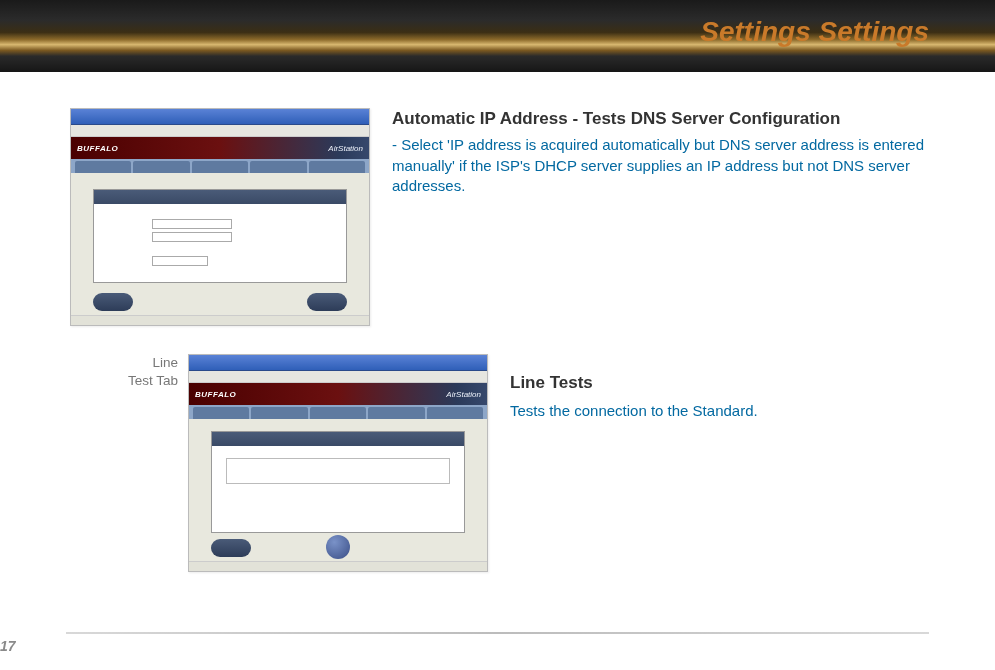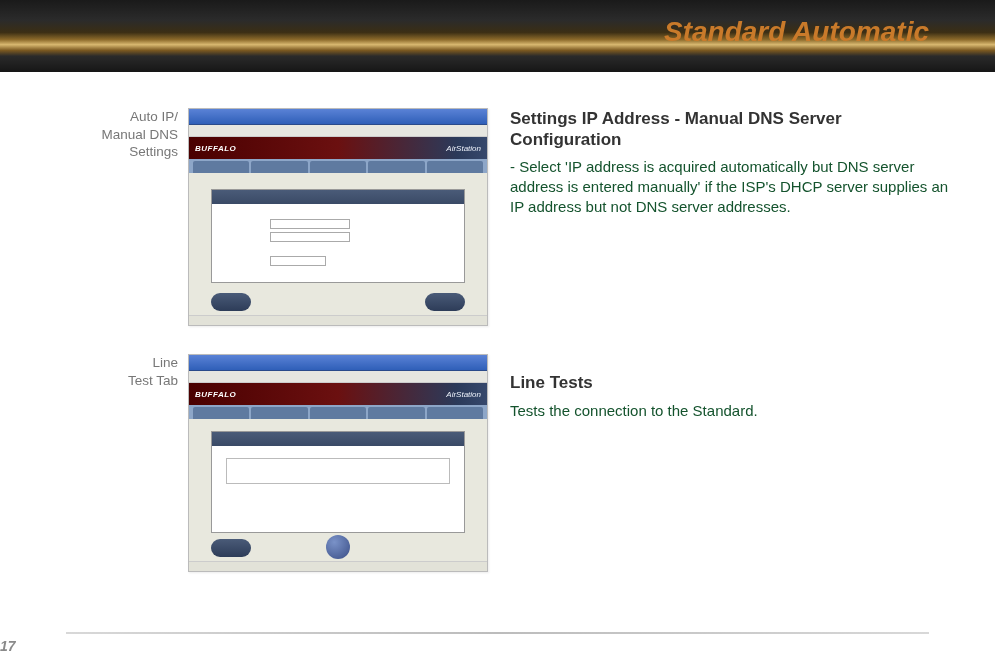--- a/index.html
+++ b/index.html
@@ -53,21 +53,21 @@
   .sec-heading {
     font-size: 17px;
     font-weight: bold;
     color: #333;
     line-height: 1.25;
     margin-bottom: 6px;
   }
   .sec-body {
     font-size: 15px;
     line-height: 1.35;
-    color: #14532d;
+    color: #0369a1;
   }
   .thumb {
     width: 300px;
     height: 218px;
     border: 1px solid #bbb;
     background: #e8e8de;
     position: relative;
     box-shadow: 1px 1px 2px rgba(0,0,0,0.08);
   }
   .thumb .winbar {
@@ -159,29 +159,26 @@
     color: #8a8a8a;
     font-style: italic;
     font-weight: bold;
     font-size: 14px;
   }
 </style>
 </head>
 <body>
 
 <div class="header-band">
-  <div class="page-title">Standard Automatic</div>
+  <div class="page-title">Settings Settings</div>
 </div>
 
 <div class="content">
 
   <div class="row">
-    <div class="label-col" style="white-space:pre-line">Auto IP/
-Manual DNS
-Settings</div>
     <div class="thumb-col">
       <div class="thumb t1">
         <div class="winbar"></div>
         <div class="menubar"></div>
         <div class="brandbar">
           <span class="brand-left">BUFFALO</span>
           <span class="brand-right">AirStation</span>
         </div>
         <div class="tabbar">
             <span></span>
@@ -210,21 +207,21 @@
               <div class="pinp" style="width:56px"></div>
             </div>
           <div class="ptxt">&nbsp;<br>&nbsp;</div>
         </div>
         <div class="btn-back"></div>
         <div class="btn-next"></div>
         <div class="statusbar"></div>
       </div>
     </div>
     <div class="text-col">
-      <div class="sec-heading">Settings IP Address - Manual DNS Server Configuration</div>
+      <div class="sec-heading">Automatic IP Address - Tests DNS Server Configuration</div>
       <div class="sec-body">- Select 'IP address is acquired automatically but DNS server address is entered manually' if the ISP's DHCP server supplies an IP address but not DNS server addresses.</div>
     </div>
   </div>
 
   <div class="row">
     <div class="label-col" style="white-space:pre-line">Line
 Test Tab</div>
     <div class="thumb-col">
       <div class="thumb t2">
         <div class="winbar"></div>

